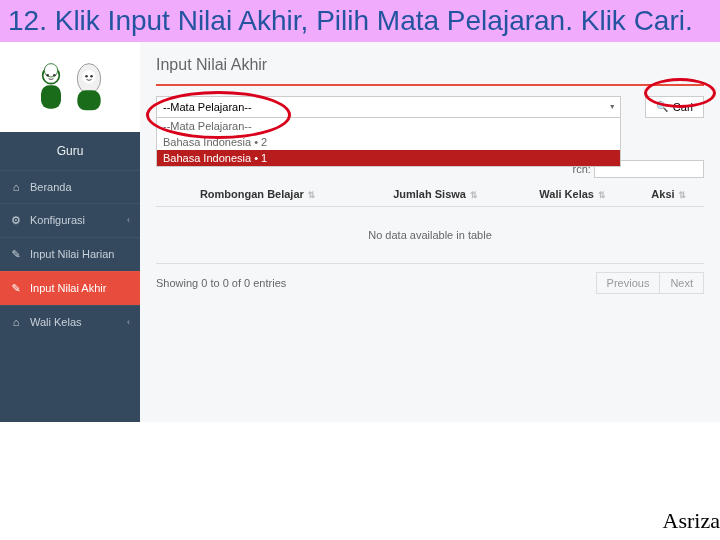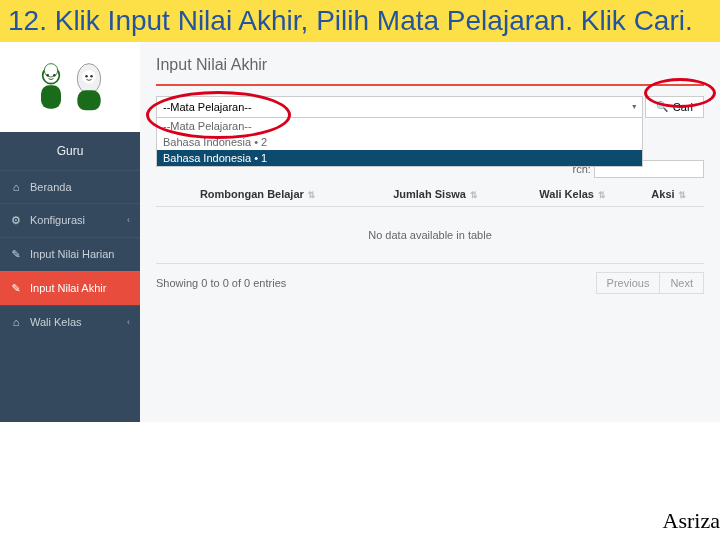--- a/index.html
+++ b/index.html
@@ -1,38 +1,38 @@
 <!DOCTYPE html>
 <html><head>
 <meta charset="utf-8">
 <style>
   * { box-sizing: border-box; margin: 0; padding: 0; }
   body { font-family: Arial, sans-serif; width: 720px; height: 540px; overflow: hidden; position: relative; background: #fff; }
-  .instruction { background: #fde047; padding: 4px 8px; font-size: 28px; color: #2454a0; line-height: 1.2; font-family: "Segoe UI", Tahoma, sans-serif; }
+  .instruction { background: #f0abfc; padding: 4px 8px; font-size: 28px; color: #2454a0; line-height: 1.2; font-family: "Segoe UI", Tahoma, sans-serif; }
   .app { display: flex; height: 380px; }
   .sidebar { width: 140px; background: #34495e; color: #c8d0d8; display: flex; flex-direction: column; font-size: 11px; }
   .avatar { background: #fff; height: 90px; display: flex; align-items: center; justify-content: center; gap: 4px; }
   .avatar svg { width: 34px; height: 50px; }
   .role-label { text-align: center; padding: 12px 4px; font-size: 12px; color: #ecf0f1; }
   .nav { list-style: none; }
   .nav li { padding: 10px 10px; display: flex; align-items: center; gap: 8px; cursor: pointer; border-top: 1px solid rgba(255,255,255,0.05); }
   .nav li.active { background: #e74c3c; color: #fff; }
   .nav .ico { width: 12px; flex: 0 0 12px; text-align: center; font-size: 11px; }
   .nav .chev { margin-left: auto; font-size: 9px; color: #aab; }
 
   .main { flex: 1; background: #f6f7f9; padding: 14px 16px 0 16px; position: relative; }
   .page-title { font-size: 16px; font-weight: 400; color: #666; margin-bottom: 10px; }
   .redline { height: 2px; background: #e74c3c; margin-bottom: 10px; }
-  .filter-row { display: flex; align-items: flex-start; gap: 2px; margin-bottom: 6px; position: relative;}
+  .filter-row { display: flex; align-items: flex-start; gap: 24px; margin-bottom: 6px; position: relative;}
   .select-wrap { flex: 1; position: relative; }
   .select { width: 100%; border: 1px solid #ccc; background: #fff; font-size: 11px; padding: 4px 6px; height: 22px; display:flex; align-items:center; justify-content:space-between;}
   .select .caret { font-size: 8px; color: #666;}
   .options { position: absolute; top: 22px; left: 0; right: 0; background: #fff; border: 1px solid #ccc; border-top: none; font-size: 11px; color: #666; }
   .options div { padding: 2px 6px; }
-  .options .highlight { background: #0c4a6e; color: #fff; }
+  .options .highlight { background: #b91c1c; color: #fff; }
   .cari-btn { background: #fff; border: 1px solid #ccc; font-size: 11px; padding: 3px 10px; height: 22px; display: flex; align-items: center; gap: 4px; cursor: pointer; }
   .circle { position: absolute; border: 3px solid #d9001b; border-radius: 50%; pointer-events: none; }
   .circle.c1 { width: 145px; height: 48px; left: 6px; top: 49px; }
   .circle.c2 { width: 72px; height: 30px; right: 4px; top: 36px; }
 
   .table-area { margin-top: 42px; font-size: 11px; color: #555; }
   .search-row { text-align: right; font-size: 11px; color: #666; margin-bottom: 4px; }
   .search-row input { border: 1px solid #ccc; height: 18px; width: 110px; font-size: 11px; padding: 0 4px; }
   table { width: 100%; border-collapse: collapse; font-size: 11px; }
   th { text-align: center; font-weight: 700; padding: 6px 4px; border-bottom: 1px solid #ddd; color: #333; }

